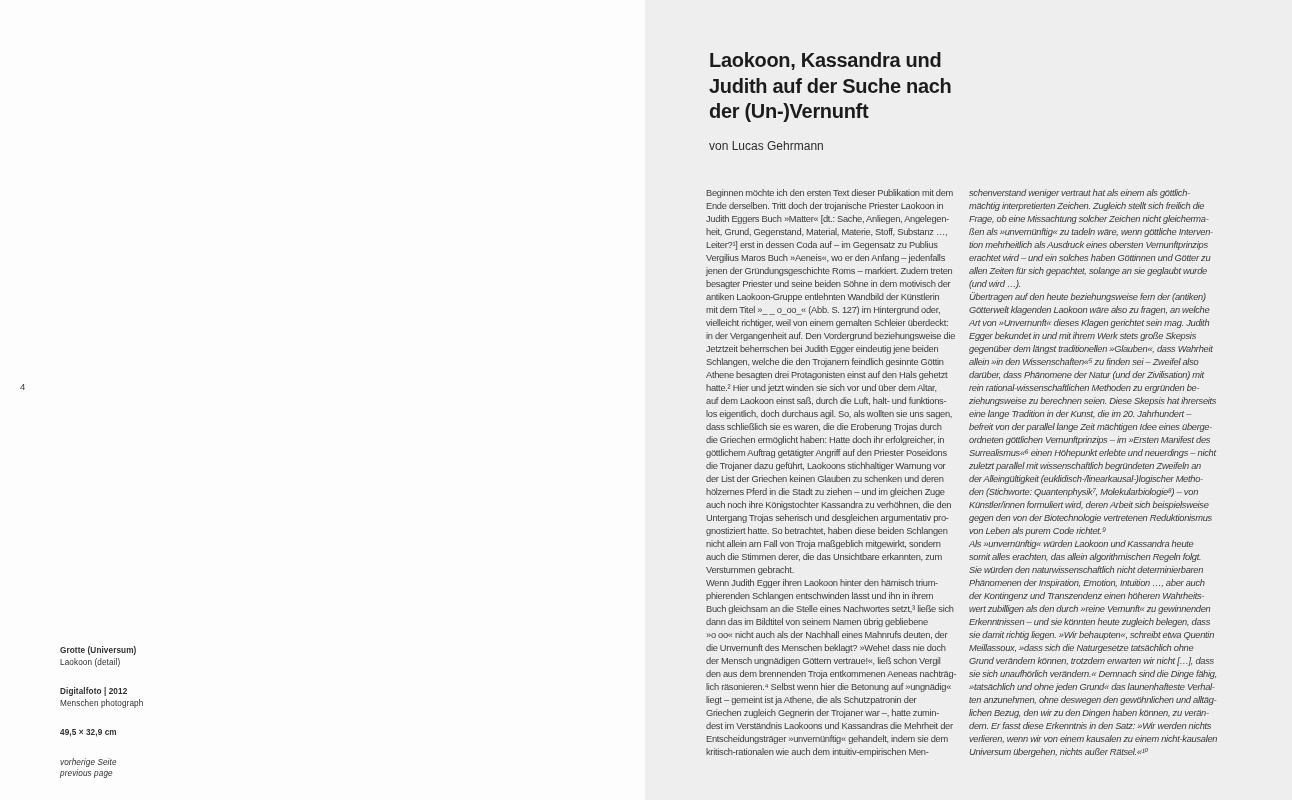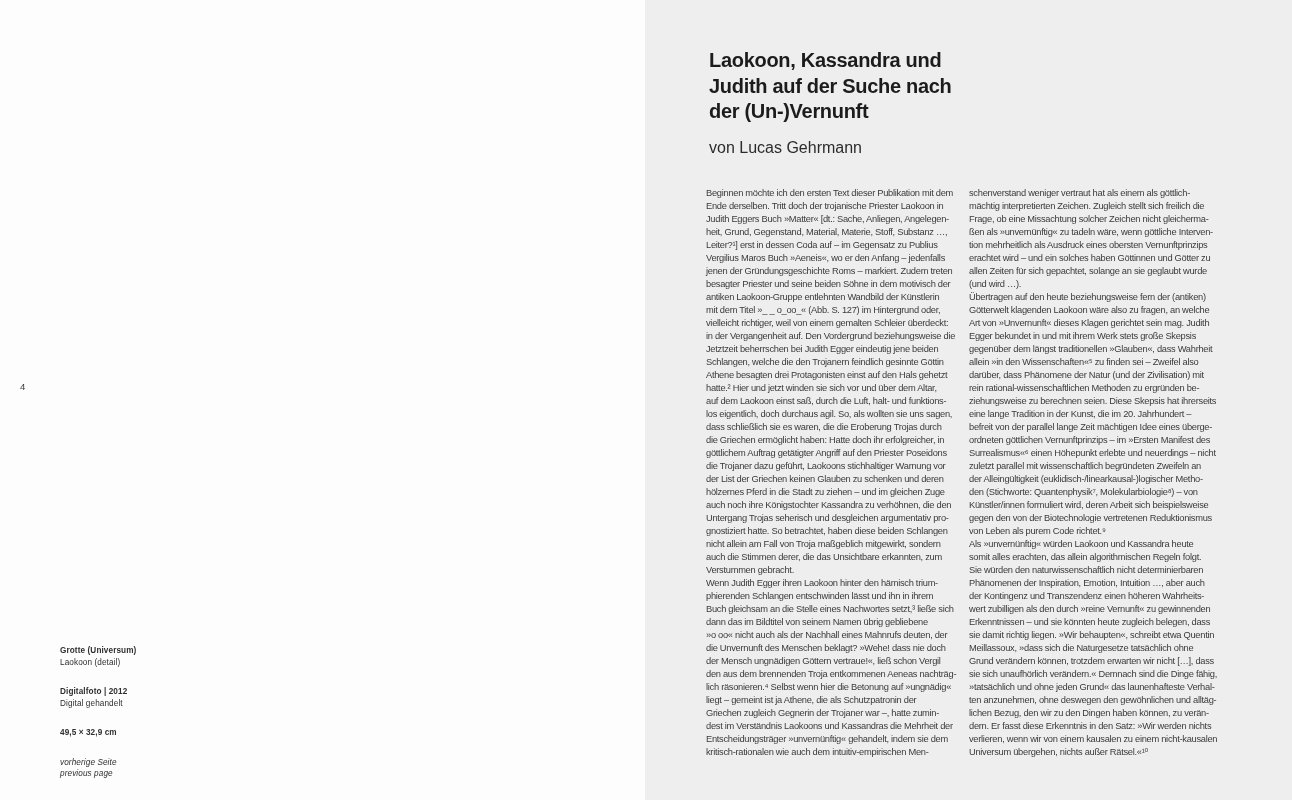--- a/index.html
+++ b/index.html
@@ -44,55 +44,55 @@
     line-height: 25.5px;
     font-weight: bold;
     letter-spacing: -0.3px;
     color: #1c1c1c;
     white-space: pre;
   }
   .article-byline {
     position: absolute;
     left: 64px;
     top: 139px;
-    font-size: 16px;
+    font-size: 12px;
     color: #2c2c2c;
   }
 
   .columns {
     position: absolute;
     left: 61px;           
     top: 187px;
     display: flex;
     gap: 4px;
   }
   .text-col {
     width: 259px;
     font-size: 9.3px;
     line-height: 13px;
     letter-spacing: -0.28px;
     color: #3a3a3a;
     white-space: pre;
     overflow: visible;
   }
-  .text-col.col-2 { width: 268px; }
+  .text-col.col-2 { width: 268px; font-style: italic; }
 </style>
 </head>
 <body>
 
 <div class="spread">
 
   <div class="page page-left">
     <div class="page-num num-left">4</div>
 
     <div class="caption">
       <div class="cap-bold">Grotte (Universum)</div>
       <div>Laokoon (detail)</div>
       <div class="cap-bold cap-gap">Digitalfoto | 2012</div>
-      <div>Digital gehandelt</div>
+      <div>Menschen photograph</div>
       <div class="cap-bold cap-gap">49,5 × 32,9 cm</div>
       <div class="cap-italic cap-gap">vorherige Seite</div>
       <div class="cap-italic">previous page</div>
     </div>
   </div>
 
   <div class="page page-right">
     <h1 class="article-title">Laokoon, Kassandra und
 Judith auf der Suche nach
 der (Un-)Vernunft</h1>

